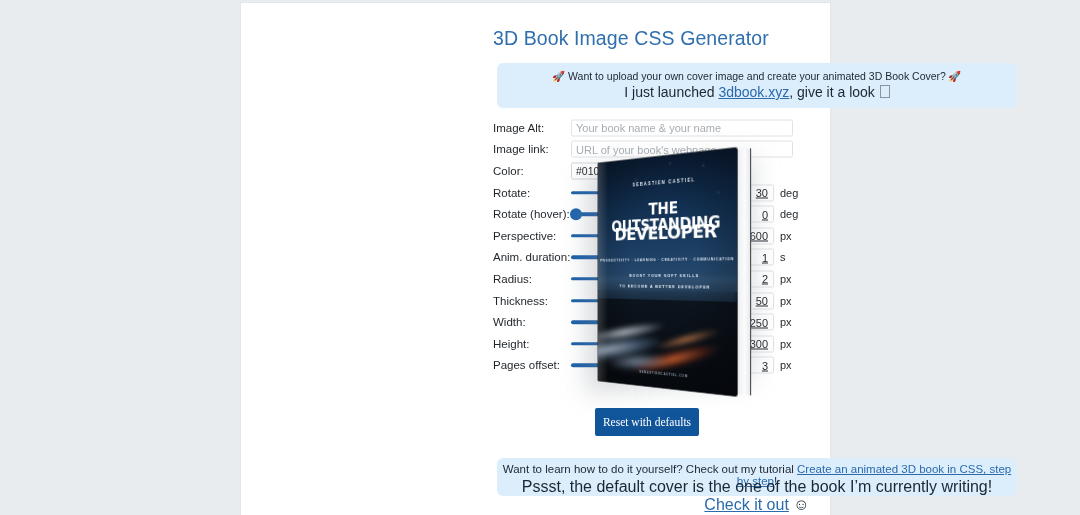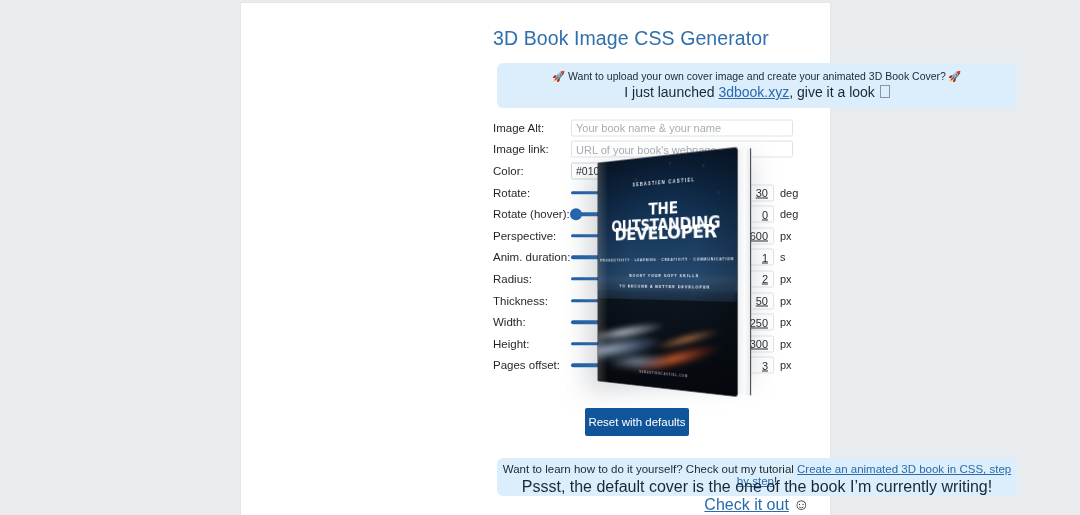--- a/index.html
+++ b/index.html
@@ -94,23 +94,23 @@
     font-size:11px;color:#24292e;
     display:flex;align-items:center;justify-content:flex-end;
     padding-right:5px;box-sizing:border-box;text-decoration:underline;
   }
   .unit{
     position:absolute;left:287px;top:50%;transform:translateY(-50%);
     font-size:11px;color:#1f2429;
   }
 
   .resetbtn{
-    position:absolute;left:344px;top:405px;width:104px;height:28px;
+    position:absolute;left:354px;top:405px;width:104px;height:28px;
     background:#10559a;color:#fff;border:none;border-radius:2px;
-    font-family:Liberation Sans, sans-serif;font-size:11.5px;
+    font-family:Liberation Serif, serif;font-size:11.5px;
     cursor:pointer;padding:0;
   }
 
   .csshead{
     position:absolute;left:252px;top:508px;
     font-size:15px;color:#2f6fad;
   }
 
   
   .bookwrap{

